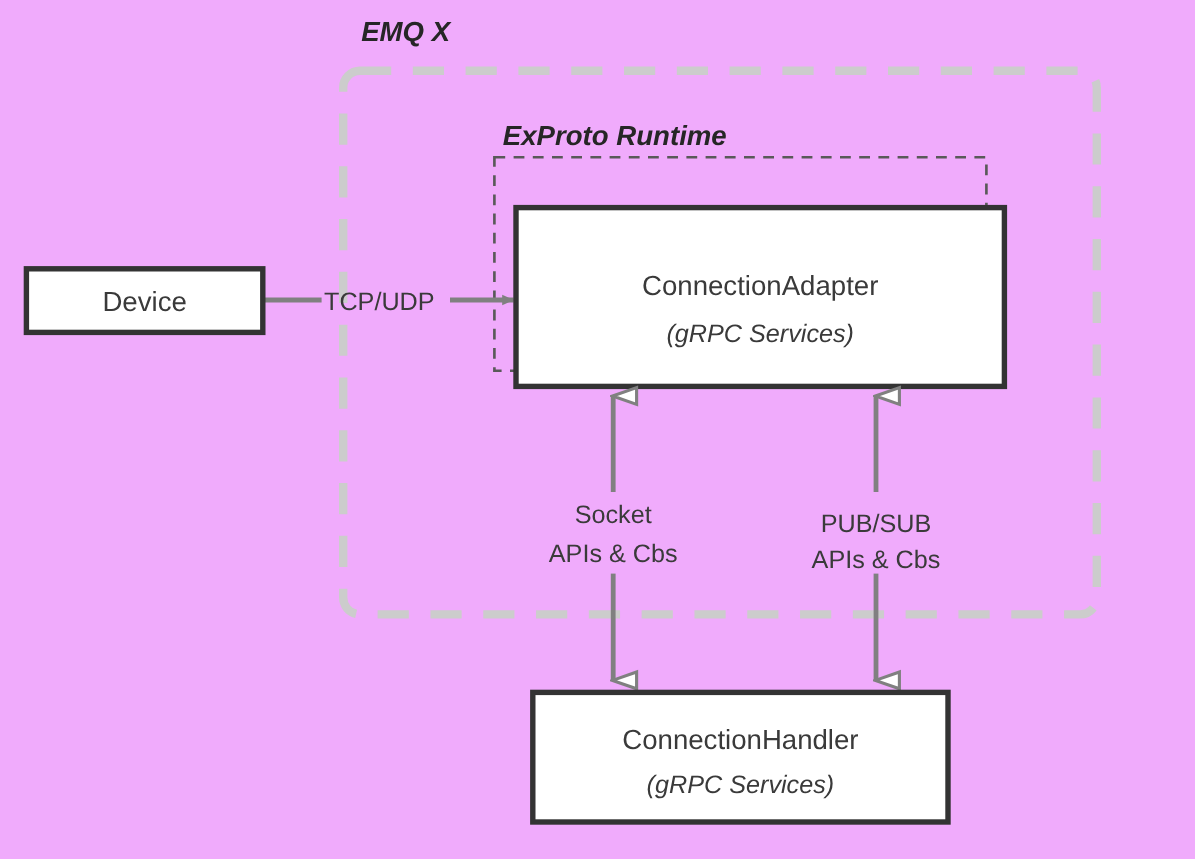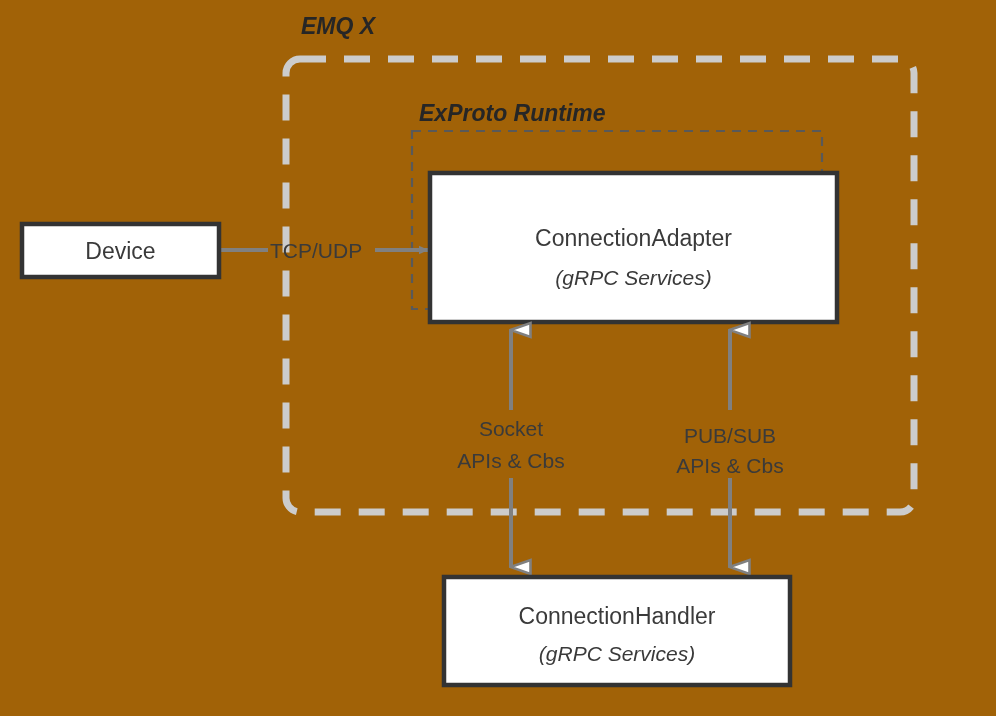--- a/index.html
+++ b/index.html
@@ -11,21 +11,21 @@
   body {
     font-family: "Liberation Sans", sans-serif;
     width: 996px;
     height: 716px;
     overflow: hidden;
   }
   #diagram-root {
     position: relative;
     width: 996px;
     height: 716px;
-    background: #a16207;
+    background: #f0abfc;
   }
   svg.diagram-canvas {
     position: absolute;
     top: 0;
     left: 0;
     width: 996px;
     height: 716px;
     display: block;
   }
   

